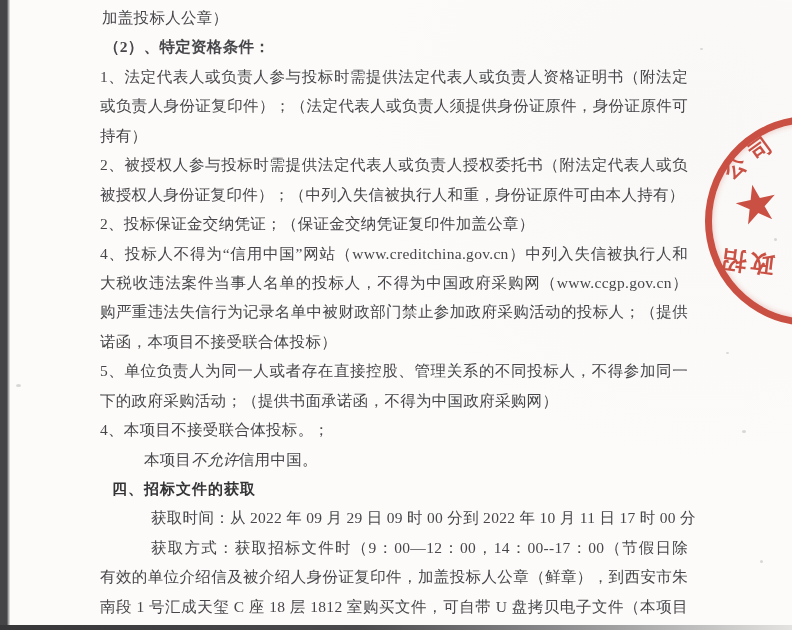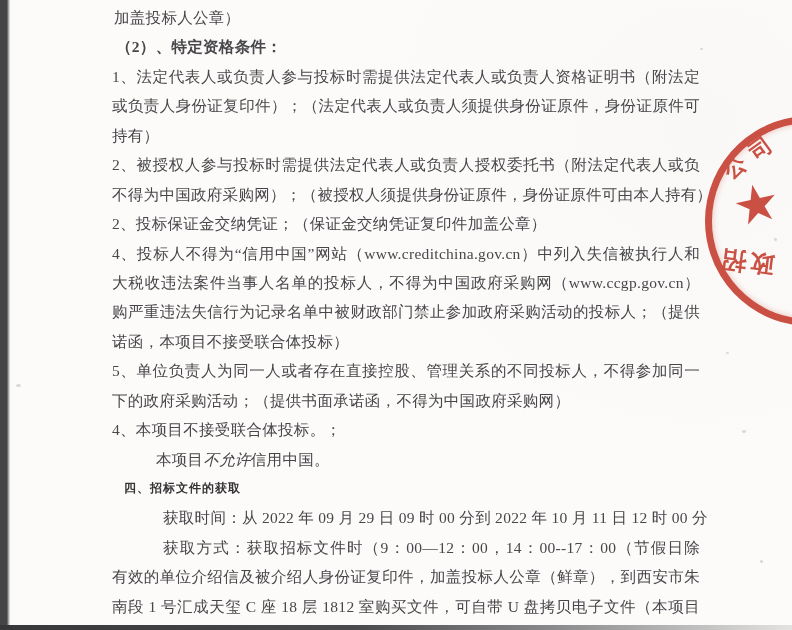--- a/index.html
+++ b/index.html
@@ -18,30 +18,30 @@
   .edge-left {
     position:absolute; left:0; top:0; width:10px; height:630px;
     background:linear-gradient(90deg,#454547 0px,#454547 7px,#8e8e90 8px,rgba(140,140,140,0.15) 10px);
   }
   .edge-bottom {
     position:absolute; left:0; bottom:0; width:792px; height:5px;
     background:linear-gradient(90deg,#37373a 0%,#4a4a4c 45%,#8a8a8c 70%,rgba(130,130,130,0.2) 100%);
   }
   
   .text-block {
-    position:absolute; left:112px; top:3px; width:588px;
+    position:absolute; left:100px; top:3px; width:588px;
     color:#47474b; font-size:15.5px; letter-spacing:0.3px;
   }
   .line { height:29.45px; line-height:29.45px; white-space:nowrap; }
   .line.just {
     white-space:normal; text-align:justify; text-align-last:justify;
     overflow:hidden;
   }
   .line.head {
-    font-weight:bold; font-size:12px; color:#343437;
+    font-weight:bold; font-size:15px; color:#343437;
     font-family:"Liberation Sans","DejaVu Sans",sans-serif;
     letter-spacing:1px;
   }
   .ital { font-style:italic; }
   
   .seal { position:absolute; left:690px; top:100px; width:102px; height:240px;
           overflow:visible; opacity:0.88; filter:blur(0.3px); }
   .seal-ring {
     position:absolute; left:15px; top:16px; width:196px; height:196px;
     border:7px solid #c4392b; border-radius:50%;
@@ -83,32 +83,32 @@
   <div class="edge-left"></div>
   <div class="edge-bottom"></div>
 
   <div class="text-block">
       <div class="line" style="padding-left: 2px;"><span>加盖投标人公章）</span></div>
       <div class="line" style="padding-left: 4px; font-weight: bold;"><span>（2）、特定资格条件：</span></div>
       <div class="line just"><span>1、法定代表人或负责人参与投标时需提供法定代表人或负责人资格证明书（附法定代表人</span></div>
       <div class="line just"><span>或负责人身份证复印件）；（法定代表人或负责人须提供身份证原件，身份证原件可由本人</span></div>
       <div class="line"><span>持有）</span></div>
       <div class="line just"><span>2、被授权人参与投标时需提供法定代表人或负责人授权委托书（附法定代表人或负责人及</span></div>
-      <div class="line"><span>不得为中国政府采购网）；（被授权人须提供身份证原件，身份证原件可由本人持有）</span></div>
+      <div class="line"><span>被授权人身份证复印件）；（中列入失信被执行人和重，身份证原件可由本人持有）</span></div>
       <div class="line"><span>2、投标保证金交纳凭证；（保证金交纳凭证复印件加盖公章）</span></div>
       <div class="line just"><span>4、投标人不得为“信用中国”网站（www.creditchina.gov.cn）中列入失信被执行人和重</span></div>
       <div class="line just"><span>大税收违法案件当事人名单的投标人，不得为中国政府采购网（www.ccgp.gov.cn）政府采</span></div>
       <div class="line just"><span>购严重违法失信行为记录名单中被财政部门禁止参加政府采购活动的投标人；（提供书面承</span></div>
       <div class="line"><span>诺函，本项目不接受联合体投标）</span></div>
       <div class="line just"><span>5、单位负责人为同一人或者存在直接控股、管理关系的不同投标人，不得参加同一合同项</span></div>
       <div class="line"><span>下的政府采购活动；（提供书面承诺函，不得为中国政府采购网）</span></div>
       <div class="line"><span>4、本项目不接受联合体投标。；</span></div>
       <div class="line" style="padding-left: 44px;"><span>本项目</span><span class="ital">不允许</span><span>信用中国。</span></div>
       <div class="line head" style="padding-left: 12px;"><span>四、招标文件的获取</span></div>
-      <div class="line" style="padding-left: 51px;"><span>获取时间：从 2022 年 09 月 29 日 09 时 00 分到 2022 年 10 月 11 日 12 时 00 分</span></div>
+      <div class="line" style="padding-left: 51px;"><span>获取时间：从 2022 年 09 月 29 日 09 时 00 分到 2022 年 10 月 11 日 17 时 00 分</span></div>
       <div class="line just" style="padding-left: 51px;"><span>获取方式：获取招标文件时（9：00—12：00，14：00--17：00（节假日除外））请携带</span></div>
       <div class="line just"><span>有效的单位介绍信及被介绍人身份证复印件，加盖投标人公章（鲜章），到西安市朱雀大街</span></div>
       <div class="line just"><span>南段 1 号汇成天玺 C 座 18 层 1812 室购买文件，可自带 U 盘拷贝电子文件（本项目仅支持现</span></div>
     </div>
 
   <div class="seal">
     <div class="seal-ring"></div>
     <div class="seal-star">★</div>
     <div class="seal-arc">公司</div>
     <div class="seal-bottom">政招</div>

